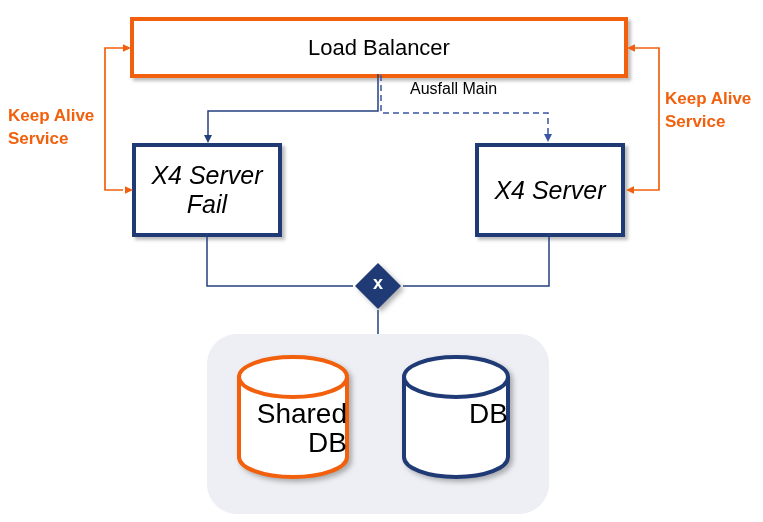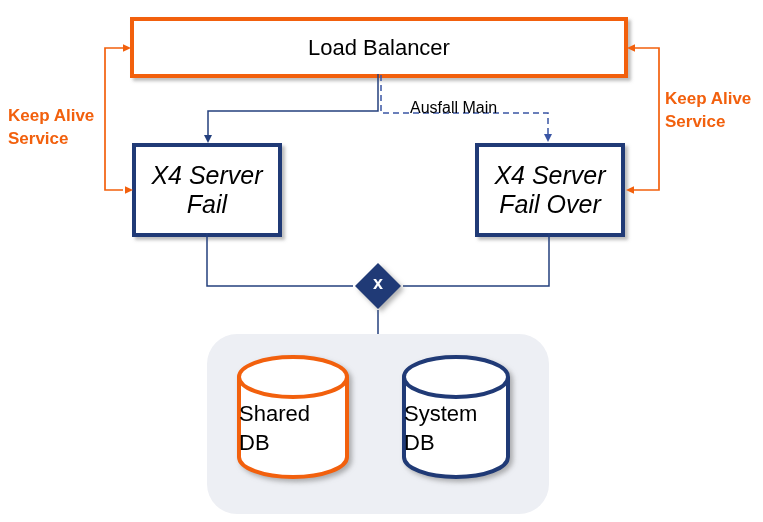--- a/index.html
+++ b/index.html
@@ -59,40 +59,40 @@
     color: var(--orange);
     font-size: 17px;
     line-height: 23px;
     font-weight: bold;
   }
   .ka-left  { left: 8px;  top: 104px; }
   .ka-right { left: 665px; top: 87px; }
   .ausfall-label {
     position: absolute;
     z-index: 4;
-    left: 410px; top: 99px;
+    left: 410px; top: 80px;
     font-size: 16px;
     color: var(--text);
   }
   .diamond-label {
     position: absolute;
     z-index: 4;
     left: 356px; top: 273px;
     width: 44px;
     text-align: center;
     color: var(--diamond-text);
     font-size: 18px;
     font-weight: bold;
   }
   .db-label {
     position: absolute;
     z-index: 4;
-    text-align: left;
+    text-align: right;
     color: var(--text);
-    font-size: 22px;
+    font-size: 28px;
     line-height: 29px;
   }
   .db-label-shared { left: 239px; top: 399px; width: 108px; }
   .db-label-system { left: 404px; top: 399px; width: 104px; }
 
   
   .ln-o { stroke: var(--orange); stroke-width: 1.7; fill: none; }
   .ln-b { stroke: var(--connector-blue); stroke-width: 1.5; fill: none; }
   .ln-d { stroke: var(--dashed-blue); stroke-width: 1.5; fill: none; stroke-dasharray: 6 4; }
   .ah-o { fill: var(--orange); stroke: none; }
@@ -114,42 +114,40 @@
     <span>Load Balancer</span>
   </div>
 
   <div class="box box-server box-main">
     <span>X4 Server</span>
     <span>Fail</span>
   </div>
 
   <div class="box box-server box-failover">
     <span>X4 Server</span>
-    <span>Fail Over</span>
   </div>
 
   <div class="keep-alive ka-left">
     <div>Keep Alive</div>
     <div>Service</div>
   </div>
   <div class="keep-alive ka-right">
     <div>Keep Alive</div>
     <div>Service</div>
   </div>
 
   <div class="ausfall-label">Ausfall Main</div>
 
   <div class="diamond-label">x</div>
 
   <div class="db-label db-label-shared">
     <div>Shared</div>
     <div>DB</div>
   </div>
   <div class="db-label db-label-system">
-    <div>System</div>
     <div>DB</div>
   </div>
 
   <svg class="layer-svg" viewBox="0 0 763 522">
 
     <polyline class="ln-o" points="123,48 105,48 105,190 123,190"></polyline>
     <polygon class="ah-o" points="131,48 123,44.2 123,51.8"></polygon>
     <polygon class="ah-o" points="133,190 125,186.2 125,193.8"></polygon>
 
     <polyline class="ln-o" points="635,48 659,48 659,190 634,190"></polyline>

